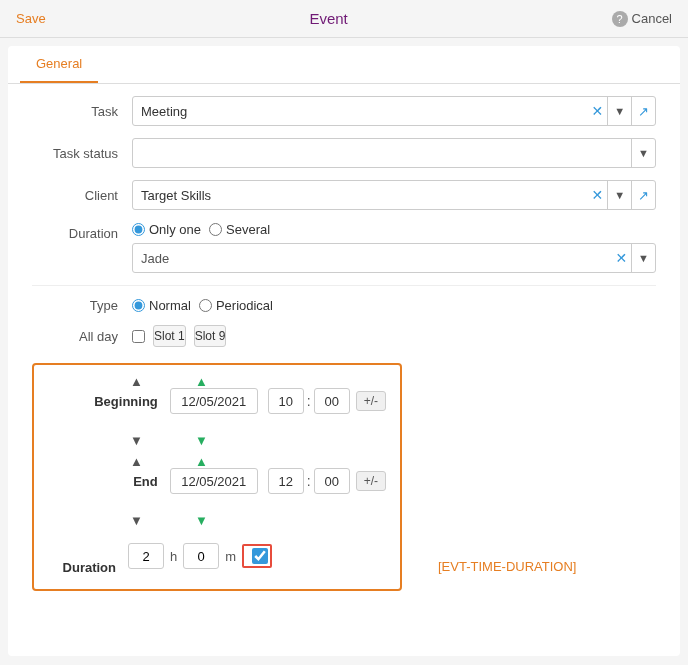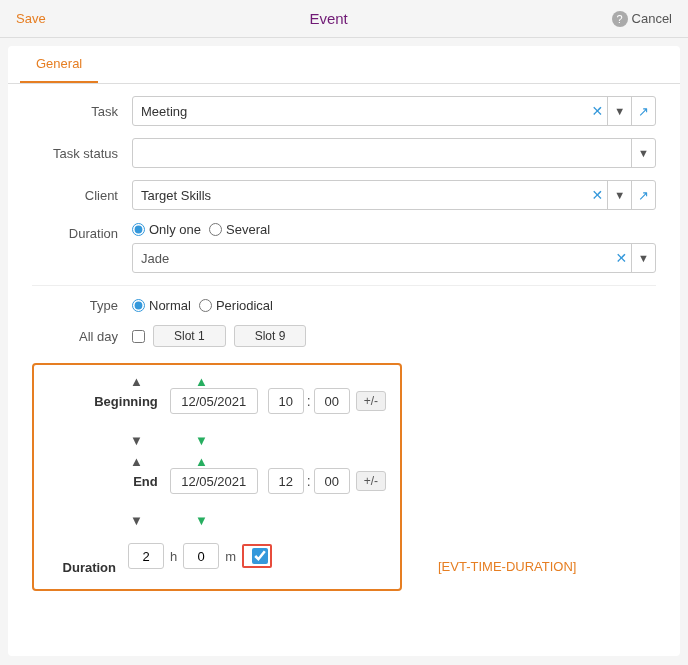--- a/index.html
+++ b/index.html
@@ -221,21 +221,21 @@
 
     
     .allday-row {
       display: flex;
       align-items: center;
       gap: 8px;
     }
     .slot-btn {
       border: 1px solid #ccc;
       background: #f5f5f5;
-      padding: 3px 20px;
+      padding: 3px 0;
       border-radius: 3px;
       font-size: 12px;
       cursor: pointer;
       color: #333;
     }
 
     
     .datetime-box {
       border: 2px solid #e67e22;
       border-radius: 4px;

